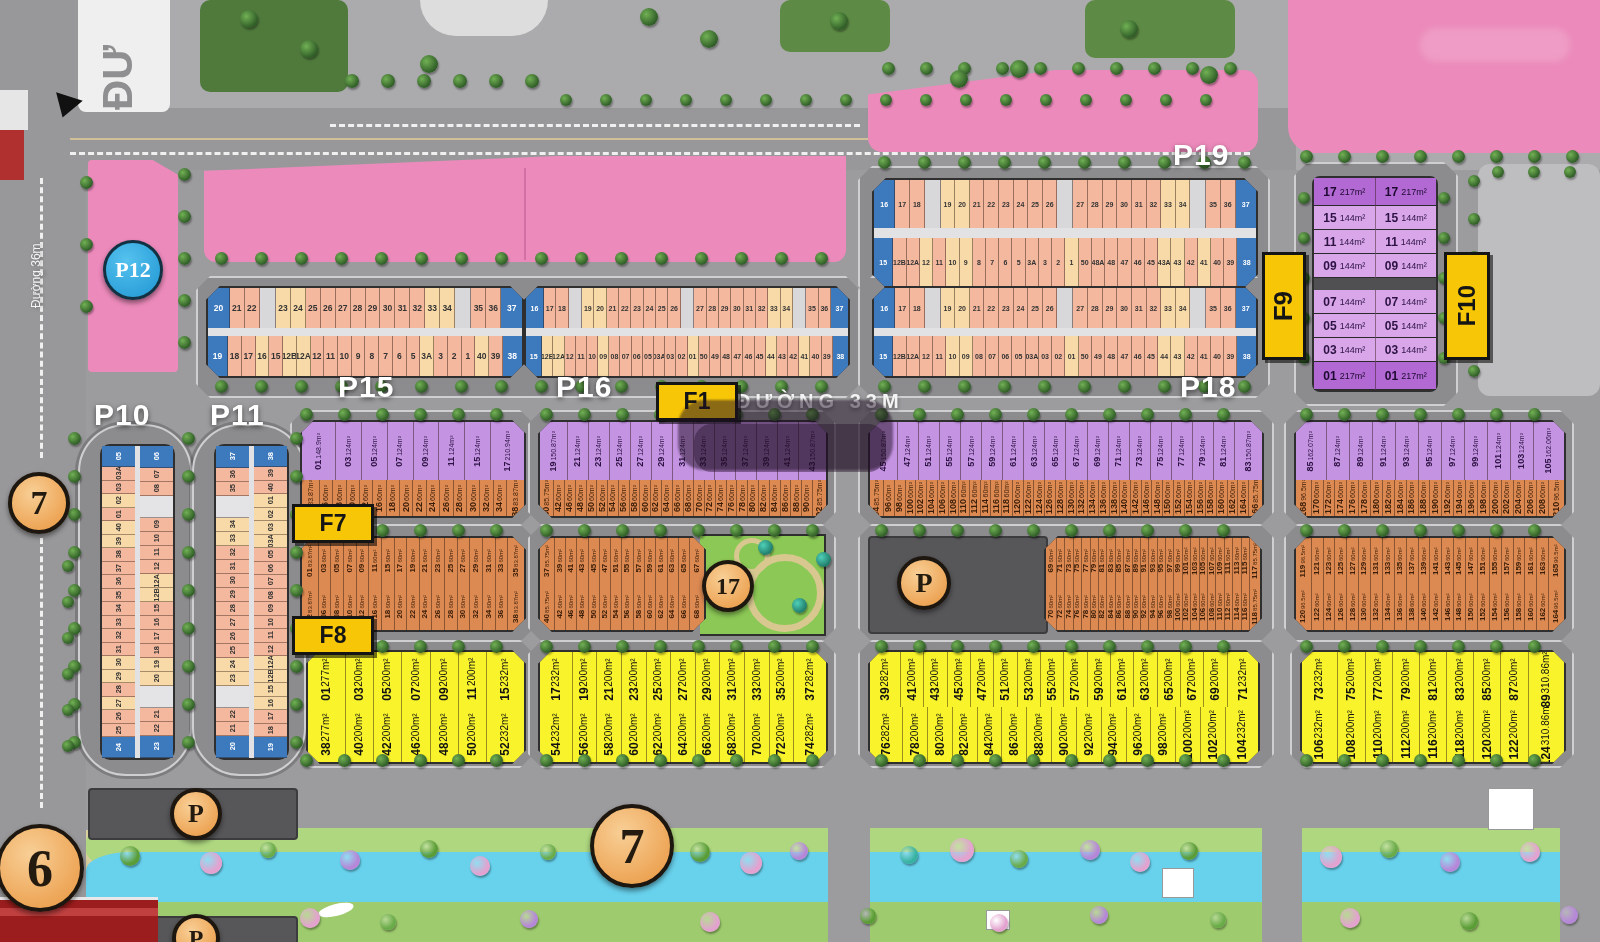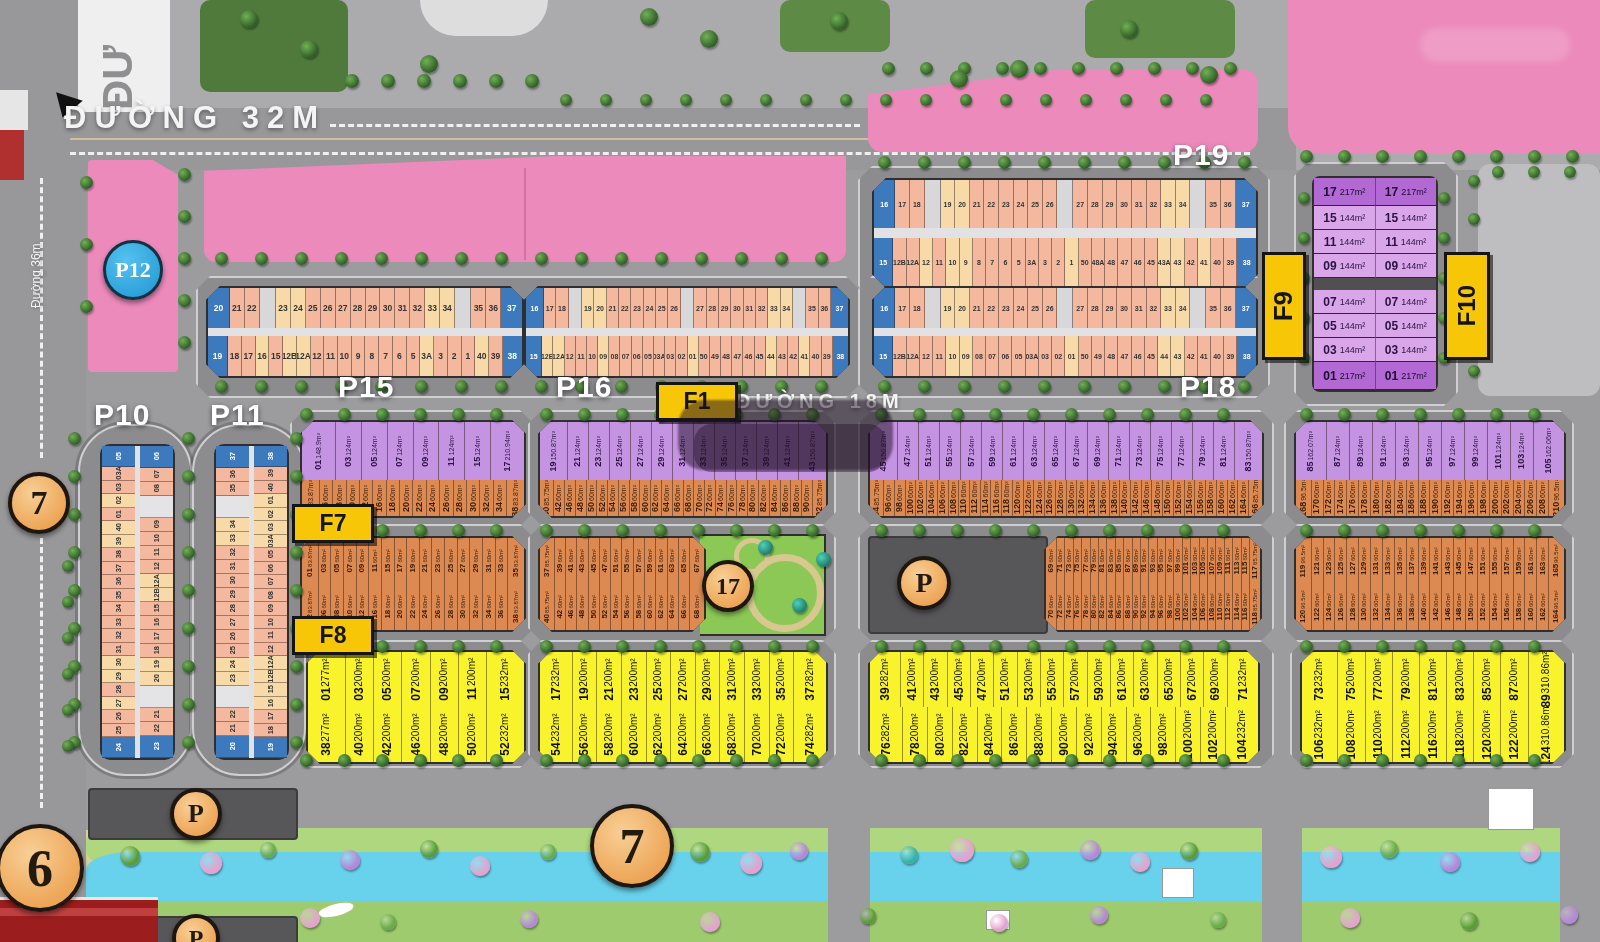--- a/index.html
+++ b/index.html
@@ -69,22 +69,21 @@
   <div class="abs vt" style="left:96px;top:2px;height:108px;font-size:42px;font-weight:700;color:#8f8f91;z-index:3;">ĐƯ</div>
   <div class="abs" style="left:52px;top:96px;width:0;height:0;border-left:14px solid transparent;border-right:14px solid transparent;border-top:22px solid #111;z-index:3;transform:rotate(18deg);"></div>
 
   <div class="abs" style="left:0;top:90px;width:28px;height:40px;background:#e6e6e6;z-index:2;"></div>
   <div class="abs" style="left:0;top:130px;width:24px;height:50px;background:#b03030;z-index:2;"></div>
   <div class="abs" style="left:200px;top:0;width:148px;height:92px;background:#4f7a3c;border-radius:10px;z-index:1;"></div>
   <div class="abs" style="left:780px;top:0;width:110px;height:52px;background:#5d8a44;border-radius:10px;z-index:1;"></div>
   <div class="abs" style="left:1085px;top:0;width:150px;height:58px;background:#5d8a44;border-radius:10px;z-index:1;"></div>
   <div class="abs" style="left:420px;top:0;width:128px;height:36px;background:#dddddd;border-radius:0 0 64px 64px;z-index:1;"></div>
 
-  <div class="roadtext" style="left:64px;top:100px;font-size:31px;letter-spacing:8px;">ĐƯỜNG 32M</div>
-  <div class="roadtext" style="left:736px;top:390px;font-size:20px;letter-spacing:5px;">ĐƯỜNG 18M</div>
+  <div class="roadtext" style="left:736px;top:390px;font-size:20px;letter-spacing:5px;">ĐƯỜNG 33M</div>
   <div class="roadtext vt" style="left:30px;top:228px;height:80px;font-size:12px;font-weight:400;">Đường 36m</div>
 
   <div class="pink" style="left:88px;top:160px;width:90px;height:212px;border-radius:4px;clip-path:polygon(0 0,72% 0,100% 7%,100% 100%,0 100%);"></div>
   <div class="pad oct" style="left:80px;top:154px;width:104px;height:224px;z-index:3;background:transparent;border:none;box-shadow:none;"></div>
   <div class="pink" style="left:204px;top:156px;width:642px;height:106px;border-radius:0 0 12px 12px;clip-path:polygon(0 14%,55% 0,100% 0,100% 100%,0 100%);"></div>
   <div class="abs" style="left:524px;top:168px;width:2px;height:92px;background:#d070a5;z-index:5;"></div>
   <div class="pink" style="left:868px;top:70px;width:390px;height:82px;border-radius:14px;clip-path:polygon(0 30%,48% 0,100% 0,100% 100%,0 100%);"></div>
   <div class="pink" style="left:1288px;top:0;width:312px;height:153px;border-radius:0 0 0 26px;"></div>
   <div class="abs" style="left:1420px;top:28px;width:150px;height:34px;background:rgba(255,255,255,.16);border-radius:16px;filter:blur(3px);z-index:5;"></div>
 

